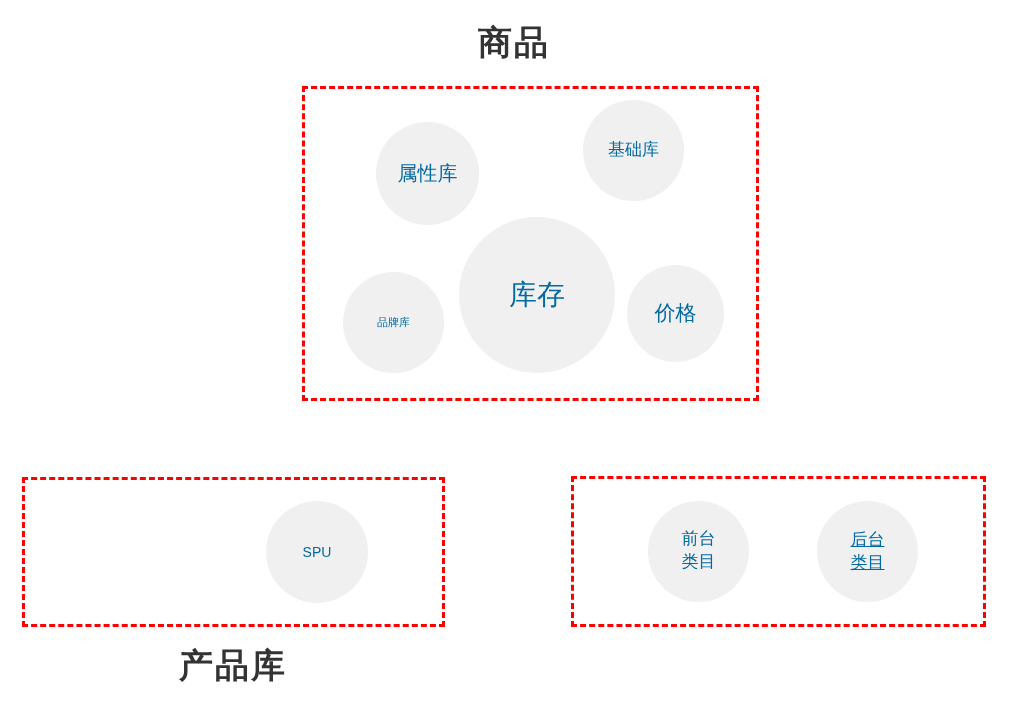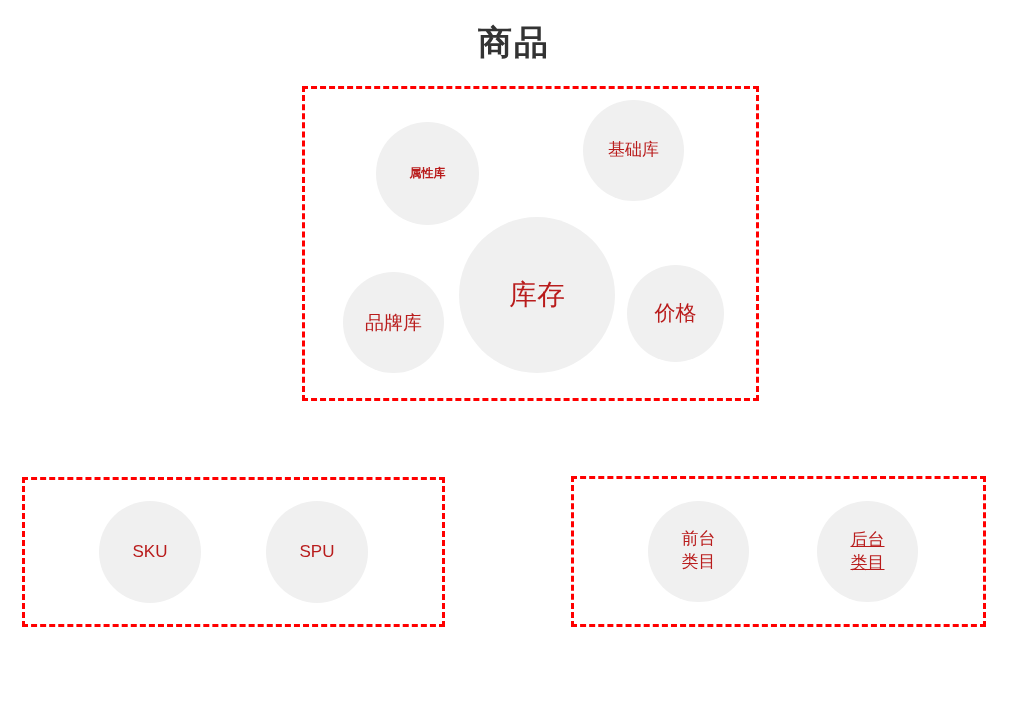--- a/index.html
+++ b/index.html
@@ -81,60 +81,59 @@
 
   
   .bubble {
     position: absolute;
     border-radius: 50%;
     background: #f0f0f0;
     display: flex;
     align-items: center;
     justify-content: center;
     text-align: center;
-    color: #b91c1c;
+    color: #0369a1;
     box-sizing: border-box;
   }
   .bubble .bubble-label {
     display: block;
     line-height: 1.35;
     white-space: pre-line;
   }
 
   
   #bubble-shuxingku {
     left: 376px; top: 122px; width: 103px; height: 103px;
-    font-size: 12px;
-    font-weight: bold;
+    font-size: 20px;
   }
   #bubble-jichuku {
     left: 583px; top: 100px; width: 101px; height: 101px;
     font-size: 17px;
   }
   #bubble-kucun {
     left: 459px; top: 217px; width: 156px; height: 156px;
     font-size: 28px;
   }
   #bubble-pinpaiku {
     left: 343px; top: 272px; width: 101px; height: 101px;
-    font-size: 19px;
+    font-size: 11px;
   }
   #bubble-jiage {
     left: 627px; top: 265px; width: 97px; height: 97px;
     font-size: 21px;
   }
 
   
   #bubble-sku {
     left: 99px; top: 501px; width: 102px; height: 102px;
     font-size: 17px;
   }
   #bubble-spu {
     left: 266px; top: 501px; width: 102px; height: 102px;
-    font-size: 17px;
+    font-size: 14px;
   }
 
   
   #bubble-qiantai {
     left: 648px; top: 501px; width: 101px; height: 101px;
     font-size: 17px;
     font-family: Liberation Mono, monospace;
   }
   #bubble-houtai {
     left: 817px; top: 501px; width: 101px; height: 101px;
@@ -166,28 +165,26 @@
   <div class="bubble" id="bubble-pinpaiku">
     <span class="bubble-label">品牌库</span>
   </div>
 
   <div class="bubble" id="bubble-jiage">
     <span class="bubble-label">价格</span>
   </div>
 
   <div class="dashed-box" id="box-chanpinku"></div>
 
-  <div class="bubble" id="bubble-sku">
-    <span class="bubble-label">SKU</span>
-  </div>
 
   <div class="bubble" id="bubble-spu">
     <span class="bubble-label">SPU</span>
   </div>
 
+  <div class="group-title" id="title-chanpinku">产品库</div>
 
   <div class="dashed-box" id="box-leimuku"></div>
 
   <div class="bubble" id="bubble-qiantai">
     <span class="bubble-label">前台
 类目</span>
   </div>
 
   <div class="bubble" id="bubble-houtai">
     <span class="bubble-label">后台

